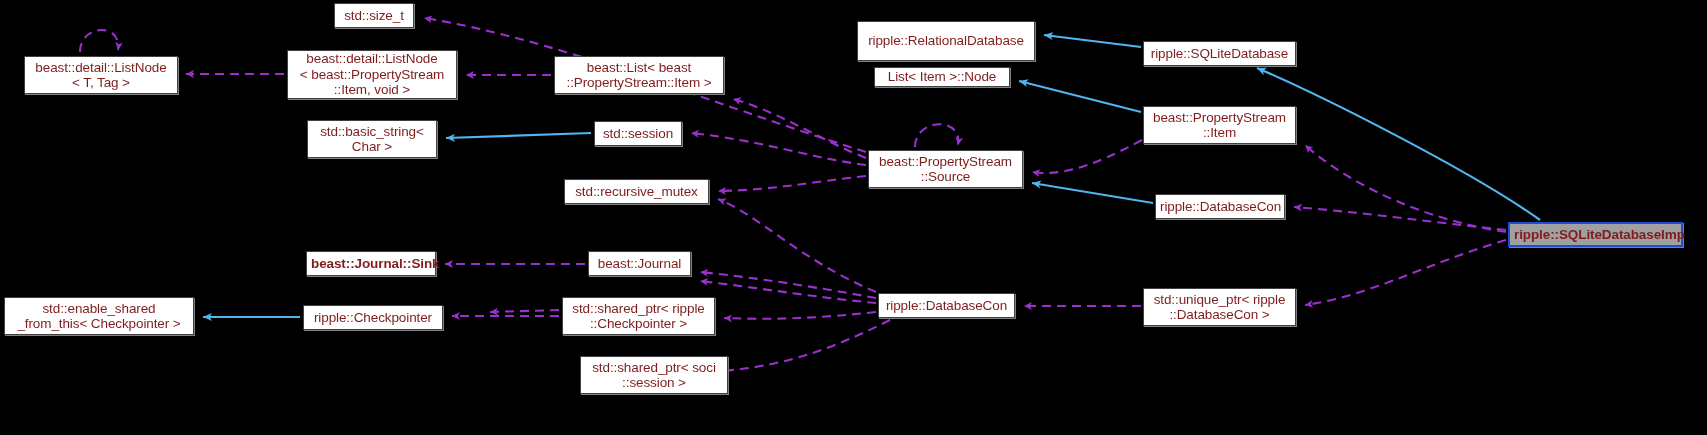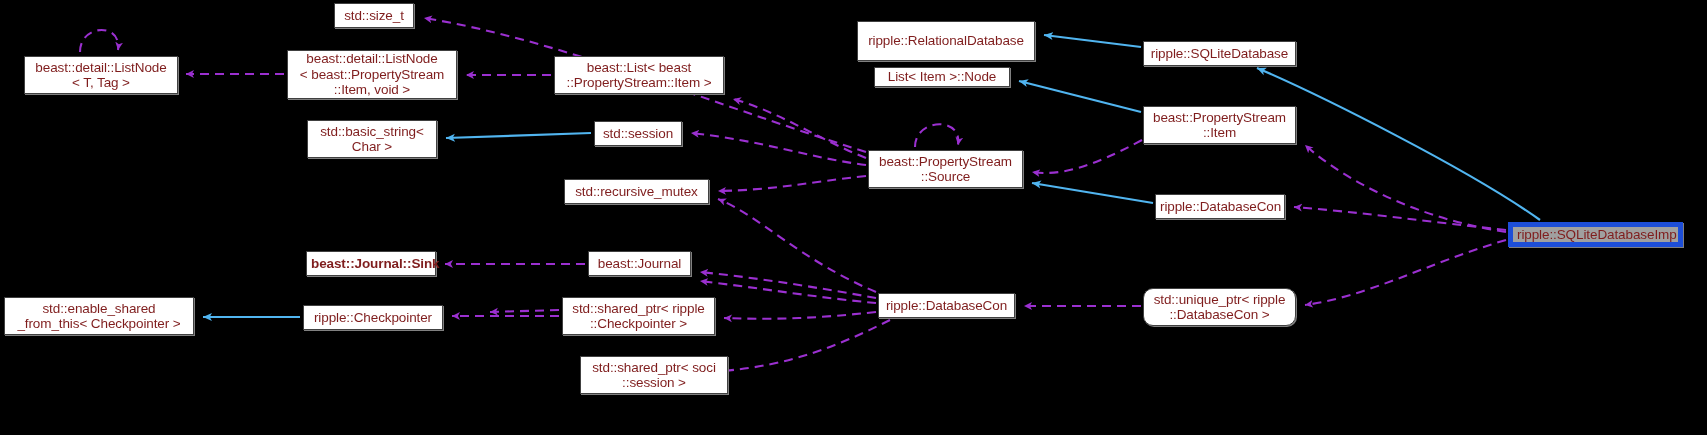--- a/index.html
+++ b/index.html
@@ -35,21 +35,22 @@
     text-align: center;
     display: flex;
     align-items: center;
     justify-content: center;
     white-space: pre-line;
     letter-spacing: -0.1px;
     z-index: 5;
   }
   .node.highlight {
     background: #a0a0a0;
-    border: 5px solid #1d4ed8;
+    border: 2px solid #1d4ed8;
+    font-weight: bold;
   }
   .node-label {
     display: block;
     width: 100%;
     padding: 0 4px;
     box-sizing: border-box;
   }
 </style>
 </head>
 <body>
@@ -151,18 +152,18 @@
 ::session &gt;</span></div>
       <div class="node" style="left: 857px; top: 21px; width: 178px; height: 40px;"><span class="node-label">ripple::RelationalDatabase</span></div>
       <div class="node" style="left: 874px; top: 67px; width: 136px; height: 20px;"><span class="node-label">List&lt; Item &gt;::Node</span></div>
       <div class="node" style="left: 868px; top: 150px; width: 155px; height: 38px;"><span class="node-label">beast::PropertyStream
 ::Source</span></div>
       <div class="node" style="left: 878px; top: 293px; width: 137px; height: 25px;"><span class="node-label">ripple::DatabaseCon</span></div>
       <div class="node" style="left: 1143px; top: 41px; width: 153px; height: 25px;"><span class="node-label">ripple::SQLiteDatabase</span></div>
       <div class="node" style="left: 1143px; top: 106px; width: 153px; height: 38px;"><span class="node-label">beast::PropertyStream
 ::Item</span></div>
       <div class="node" style="left: 1155px; top: 194px; width: 130px; height: 25px;"><span class="node-label">ripple::DatabaseCon</span></div>
-      <div class="node" style="left: 1143px; top: 288px; width: 153px; height: 38px; border-radius: 10px;"><span class="node-label">std::unique_ptr&lt; ripple
+      <div class="node" style="left: 1143px; top: 288px; width: 153px; height: 38px;"><span class="node-label">std::unique_ptr&lt; ripple
 ::DatabaseCon &gt;</span></div>
       <div class="node highlight" style="left: 1508px; top: 222px; width: 175px; height: 25px;"><span class="node-label">ripple::SQLiteDatabaseImp</span></div>
     </div>
 
 </div>
 
 </body></html>

